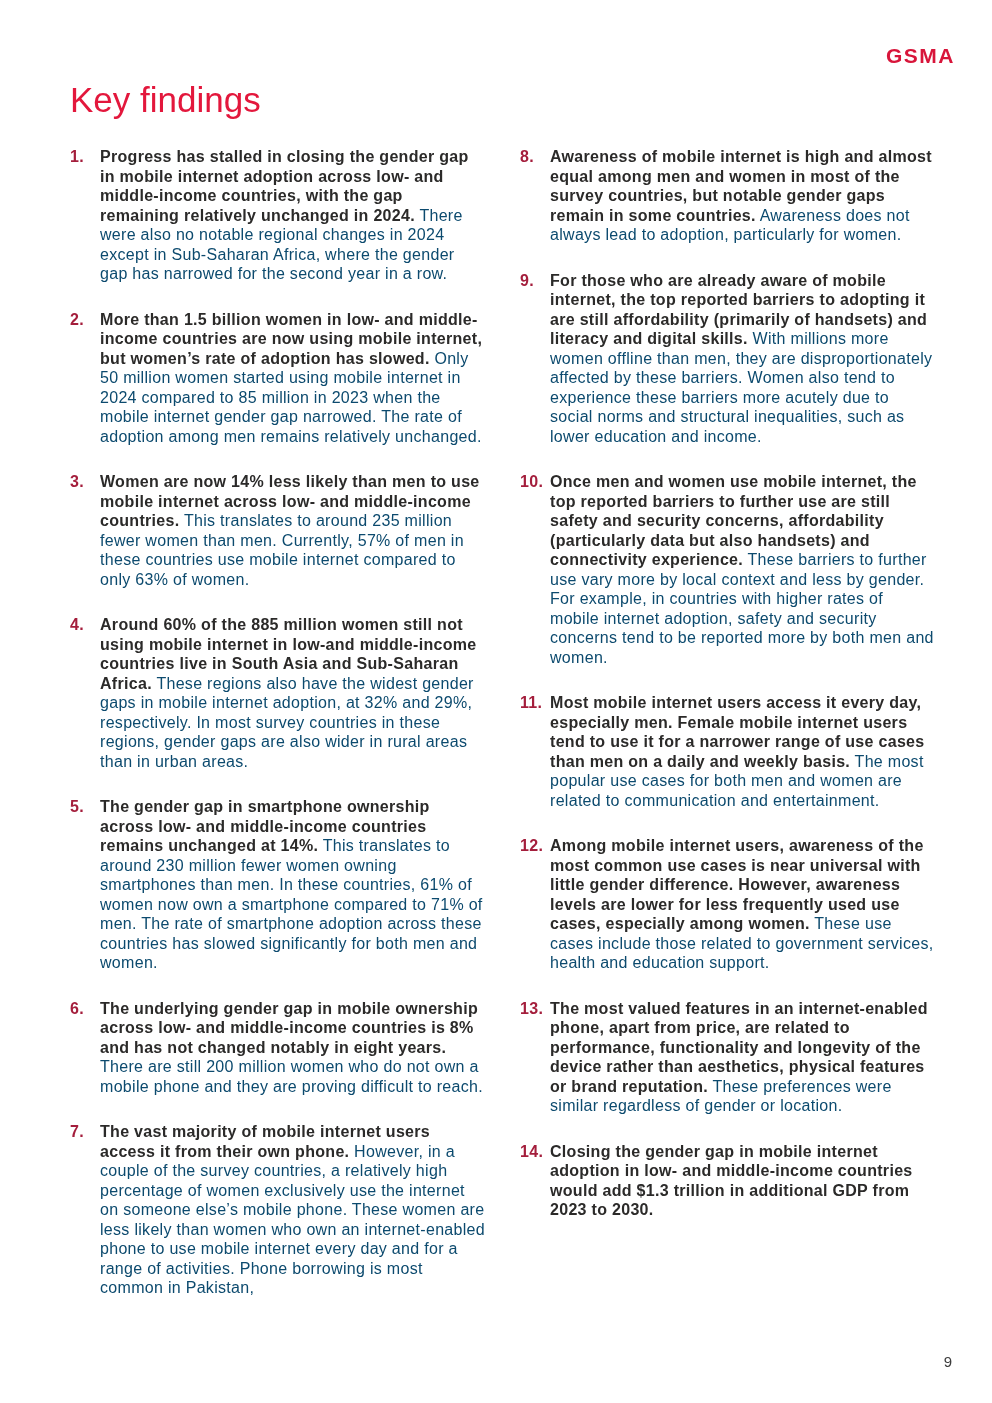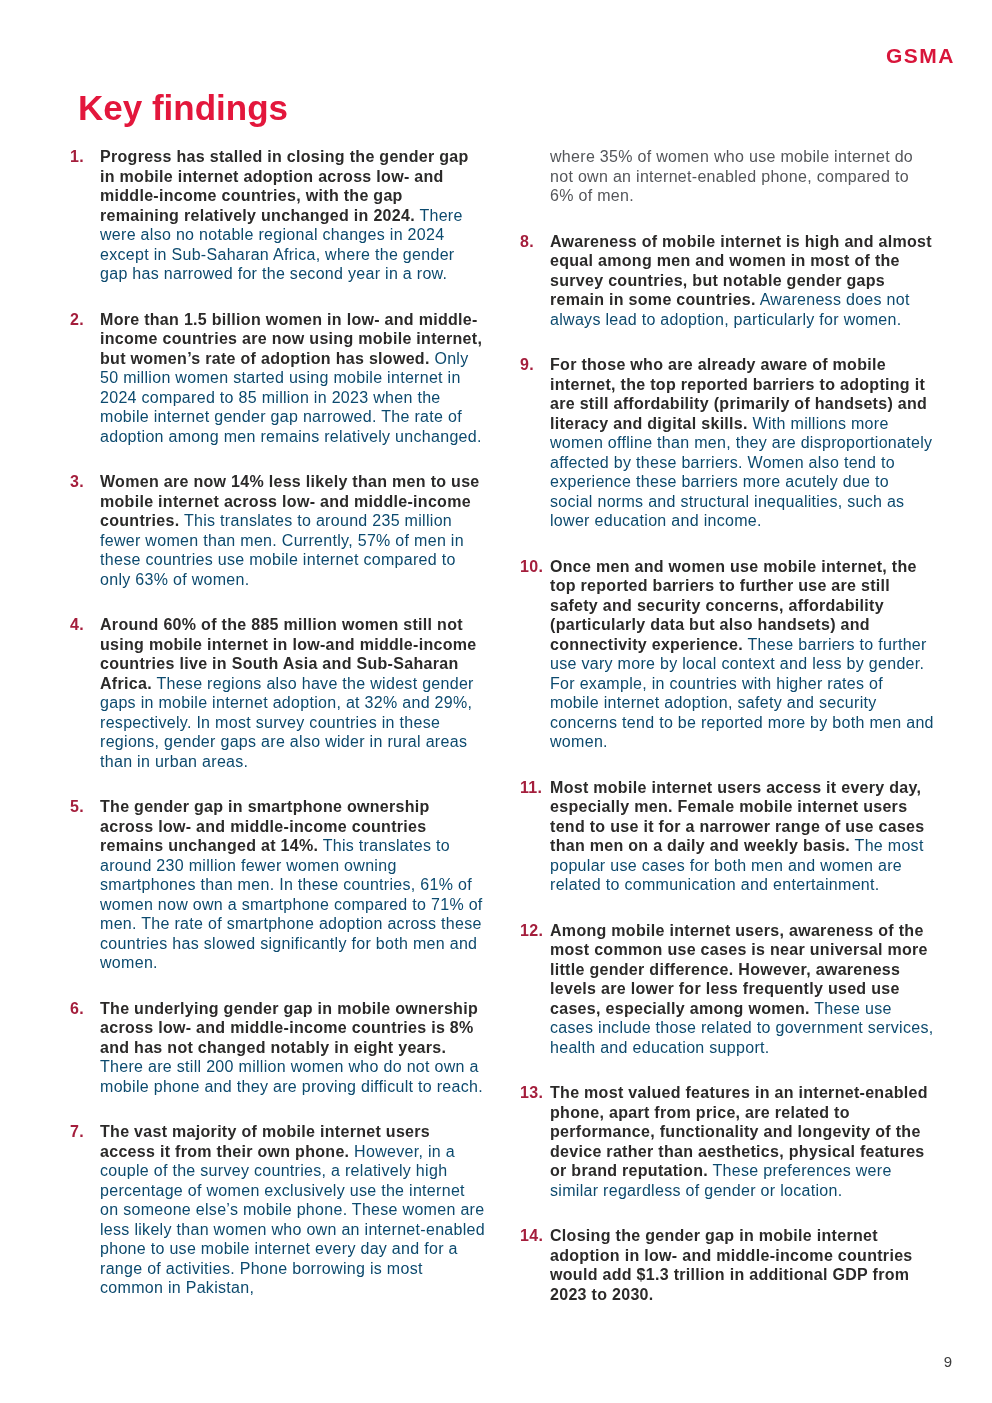--- a/index.html
+++ b/index.html
@@ -22,24 +22,24 @@
     color: #d8153a;
     font-weight: 800;
     font-size: 21px;
     letter-spacing: 1.5px;
     font-family: "Liberation Sans", sans-serif;
   }
   .page-title {
     position: absolute;
     top: 80px;
     left: 70px;
-    margin: 8px;
+    margin: 0;
     color: #e3173c;
     font-size: 35px;
-    font-weight: 700;
+    font-weight: 400;
     letter-spacing: 0px;
   }
   .columns {
     position: absolute;
     top: 147px;
     left: 70px;
     width: 866px;
     display: flex;
     gap: 34px;
   }
@@ -138,21 +138,20 @@
       <div class="finding">
         <span class="num">7.</span>
         <span class="bold-lead">The vast majority of mobile internet users access it from their own phone.</span>
         <span class="regular-text">However, in a couple of the survey countries, a relatively high percentage of women exclusively use the internet on someone else’s mobile phone. These women are less likely than women who own an internet-enabled phone to use mobile internet every day and for a range of activities. Phone borrowing is most common in Pakistan,</span>
       </div>
 
     </div>
 
     <div class="col">
 
-      <p class="continuation">where 35% of women who use mobile internet do not own an internet-enabled phone, compared to 6% of men.</p>
 
       <div class="finding">
         <span class="num">8.</span>
         <span class="bold-lead">Awareness of mobile internet is high and almost equal among men and women in most of the survey countries, but notable gender gaps remain in some countries.</span>
         <span class="regular-text">Awareness does not always lead to adoption, particularly for women.</span>
       </div>
 
       <div class="finding">
         <span class="num">9.</span>
         <span class="bold-lead">For those who are already aware of mobile internet, the top reported barriers to adopting it are still affordability (primarily of handsets) and literacy and digital skills.</span>
@@ -166,21 +165,21 @@
       </div>
 
       <div class="finding">
         <span class="num">11.</span>
         <span class="bold-lead">Most mobile internet users access it every day, especially men. Female mobile internet users tend to use it for a narrower range of use cases than men on a daily and weekly basis.</span>
         <span class="regular-text">The most popular use cases for both men and women are related to communication and entertainment.</span>
       </div>
 
       <div class="finding">
         <span class="num">12.</span>
-        <span class="bold-lead">Among mobile internet users, awareness of the most common use cases is near universal more little gender difference. However, awareness levels are lower for less frequently used use cases, especially among women.</span>
+        <span class="bold-lead">Among mobile internet users, awareness of the most common use cases is near universal with little gender difference. However, awareness levels are lower for less frequently used use cases, especially among women.</span>
         <span class="regular-text">These use cases include those related to government services, health and education support.</span>
       </div>
 
       <div class="finding">
         <span class="num">13.</span>
         <span class="bold-lead">The most valued features in an internet-enabled phone, apart from price, are related to performance, functionality and longevity of the device rather than aesthetics, physical features or brand reputation.</span>
         <span class="regular-text">These preferences were similar regardless of gender or location.</span>
       </div>
 
       <div class="finding">

